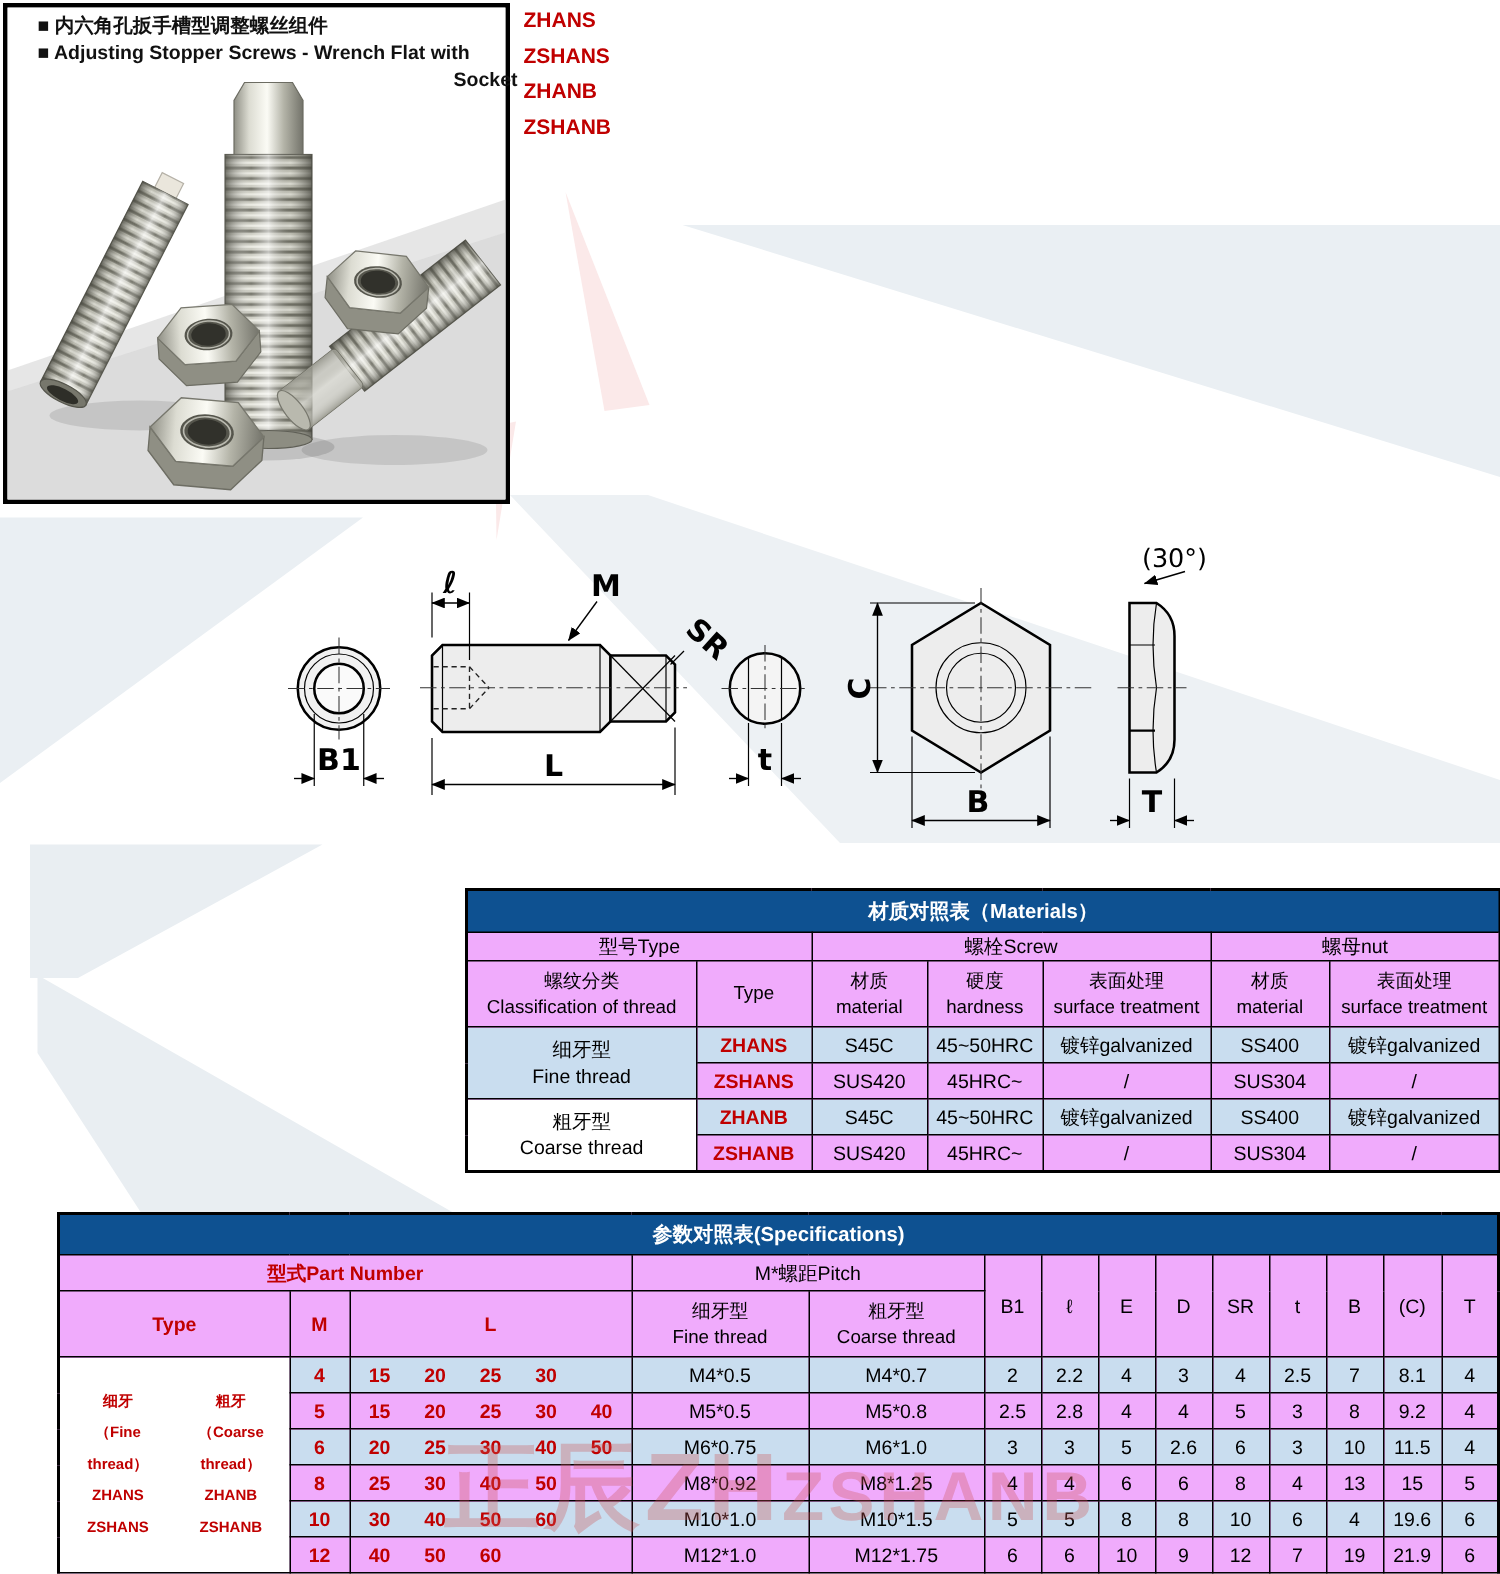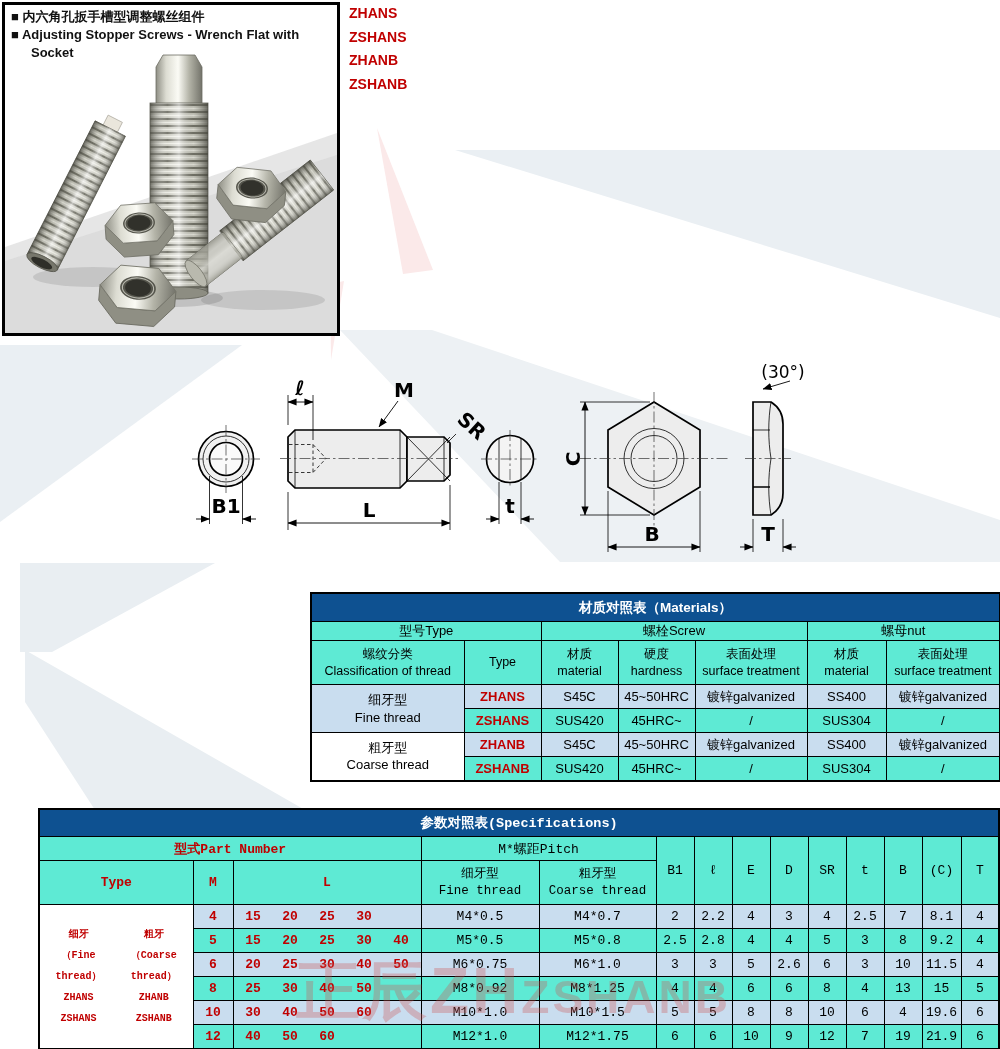--- a/index.html
+++ b/index.html
@@ -4,43 +4,43 @@
 <style>
   html,body{margin:0;padding:0;}
   body{width:1000px;height:1049px;position:relative;overflow:hidden;background:#fff;
        font-family:"Liberation Sans",sans-serif;color:#000;}
   .abs{position:absolute;}
   
   #bg{left:0;top:0;z-index:0;}
   
   .photo-box{left:2px;top:2px;width:332px;height:328px;border:3px solid #000;background:#fff;z-index:2;}
   .photo-box svg{display:block;}
-  .titles{position:absolute;left:6px;top:3px;width:320px;font-size:13px;line-height:1.4;
+  .titles{position:absolute;left:20px;top:3px;width:320px;font-size:13px;line-height:1.4;
           font-weight:600;color:#111;z-index:3;}
-  .titles .ind{margin-left:20px;}
+  .titles .ind{margin-left:20px;text-align:right;}
   
   .pn-list{left:349px;top:5px;z-index:2;}
   .pn-list div{height:23.5px;font-size:14px;font-weight:bold;color:#c00000;}
   
   .drawing{left:180px;top:355px;z-index:2;}
   .thin{stroke:#000;stroke-width:0.8;fill:none;}
   .med{stroke:#000;stroke-width:1.7;}
   .cl{stroke:#333;stroke-width:0.7;stroke-dasharray:11 3 2.5 3;fill:none;}
   .dsh{stroke:#222;stroke-width:0.9;stroke-dasharray:3.5 2.5;fill:none;}
   .dim{stroke:#000;stroke-width:0.9;fill:none;}
   .dlabel{font-family:"DejaVu Sans",sans-serif;font-weight:bold;font-size:20px;fill:#000;text-anchor:middle;}
   .dlabel-sm{font-family:"DejaVu Sans",sans-serif;font-size:17px;fill:#000;text-anchor:middle;}
   
-  table{border-collapse:collapse;table-layout:fixed;background:#5eead4;border:2px solid #000;padding-left:36px;}
+  table{border-collapse:collapse;table-layout:fixed;background:#f0abfc;border:2px solid #000;padding-left:36px;}
   th,td{border:1px solid #000;text-align:center;vertical-align:middle;padding:0 1px;
         font-size:13px;overflow:hidden;}
   .ttl{background:#0e5191;color:#fff;font-weight:bold;font-size:13.5px;height:26px;border:1px solid #000;}
   .materials{left:310px;top:592px;width:690px;z-index:2;}
   .materials .ttl{height:27px;}
-  .spec{left:38px;top:808px;width:961px;z-index:2;font-family:Liberation Mono, monospace;}
+  .spec{left:38px;top:808px;width:961px;z-index:2;}
   .hd{font-size:13px;font-weight:normal;}
   .hd2{font-size:12.5px;font-weight:normal;line-height:1.3;}
   .red{color:#c00000;font-weight:bold;}
   tr.blue td{background:#c9ddef;}
   td.grp{line-height:1.35;font-size:13px;}
   td.grp.blue2{background:#c9ddef !important;}
   td.grp.white{background:#fff !important;}
   td.typecell{background:#fff !important;vertical-align:middle;}
   .tc-wrap{display:flex;width:100%;}
   .tc-col{flex:1;color:#c00000;font-weight:bold;font-size:10px;line-height:21px;}

